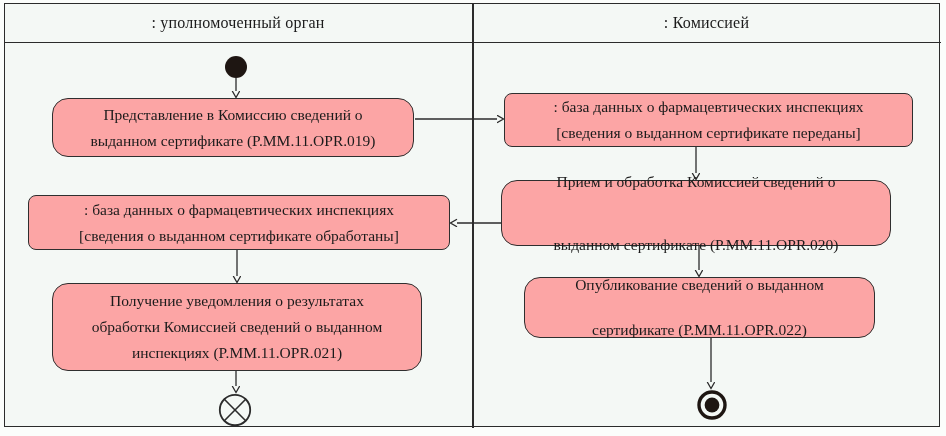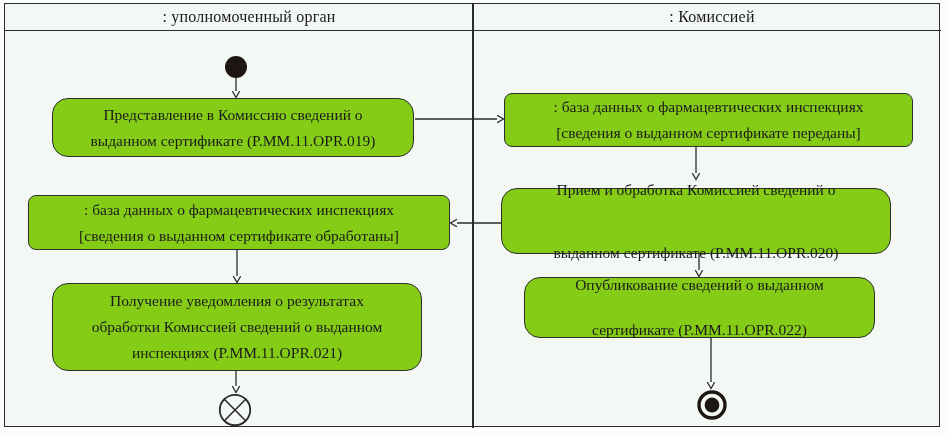--- a/index.html
+++ b/index.html
@@ -12,30 +12,30 @@
   .stage{position:relative;width:946px;height:436px;overflow:hidden;}
   .frame{
     position:absolute;left:4px;top:3px;width:934px;height:422px;
     border:1.5px solid #2b2b2b;background:#f4f8f5;box-sizing:content-box;
   }
   .lane-divider{
     position:absolute;left:472px;top:3px;width:1.5px;height:425px;
     background:#2b2b2b;
   }
   .lane-headers{
-    position:absolute;left:4px;top:3px;width:937px;height:28px;
-    display:flex;border-bottom:1.5px solid #2b2b2b;box-sizing:border-box;padding-left:11px;
+    position:absolute;left:4px;top:3px;width:937px;height:40px;
+    display:flex;border-bottom:1.5px solid #2b2b2b;box-sizing:border-box;
   }
   .lane-header{
     flex:0 0 468px;display:flex;align-items:center;justify-content:center;
     font-size:16px;letter-spacing:0.2px;
   }
   .lane-header.right{flex:1 1 auto;}
   .node{
-    position:absolute;box-sizing:border-box;background:#84cc16;
+    position:absolute;box-sizing:border-box;background:#fca5a5;
     border:1.4px solid #2f2f2f;
     display:flex;flex-direction:column;align-items:center;justify-content:center;
     text-align:center;font-size:15.5px;line-height:26px;white-space:nowrap;
   }
   .action{border-radius:16px;}
   .objectnode{border-radius:8px;}
   .initial-node{
     position:absolute;left:225px;top:56px;width:22px;height:22px;
     border-radius:50%;background:#1e1612;
   }
@@ -82,21 +82,21 @@
   <div class="node action" style="left:52px;top:98px;width:362px;height:59px;">
     <div>Представление в Комиссию сведений о</div>
     <div>выданном сертификате (P.MM.11.OPR.019)</div>
   </div>
 
   <div class="node objectnode" style="left:504px;top:93px;width:409px;height:54px;">
     <div>: база данных о фармацевтических инспекциях</div>
     <div>[сведения о выданном сертификате переданы]</div>
   </div>
 
-  <div class="node action" style="left:501px;top:188px;width:390px;height:66px;gap:37px;">
+  <div class="node action" style="left:501px;top:180px;width:390px;height:66px;gap:37px;">
     <div>Прием и обработка Комиссией сведений о</div>
     <div>выданном сертификате (P.MM.11.OPR.020)</div>
   </div>
 
   <div class="node objectnode" style="left:28px;top:195px;width:422px;height:55px;">
     <div>: база данных о фармацевтических инспекциях</div>
     <div>[сведения о выданном сертификате обработаны]</div>
   </div>
 
   <div class="node action" style="left:52px;top:283px;width:370px;height:88px;">

